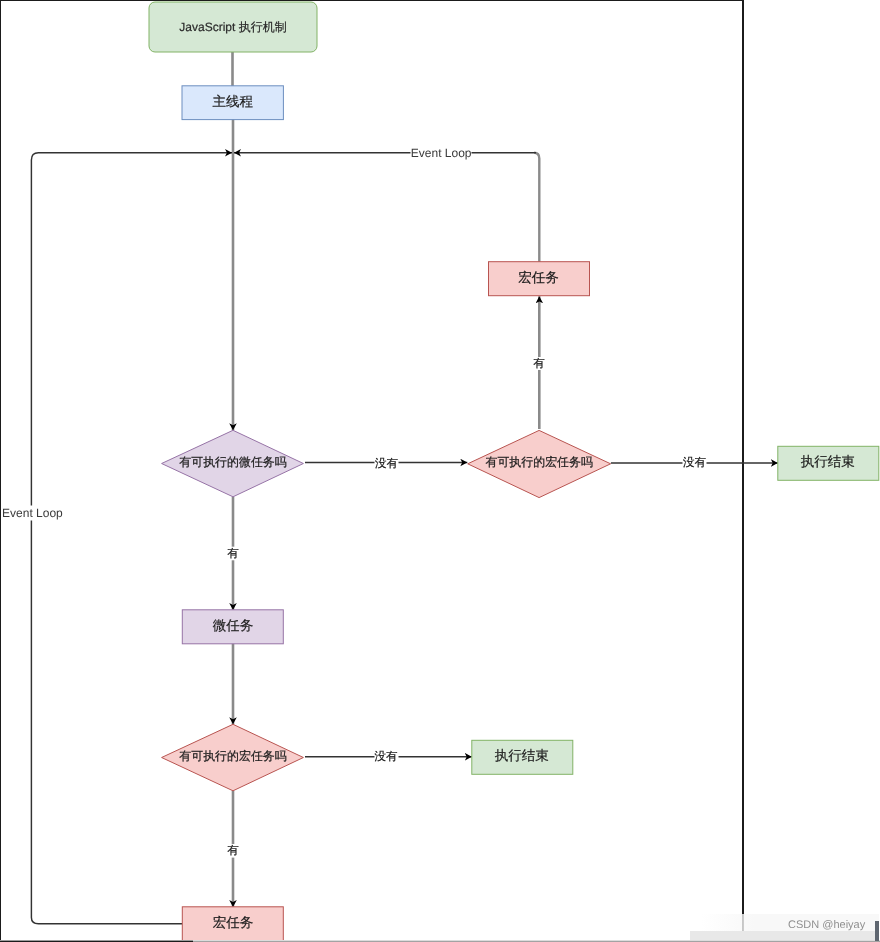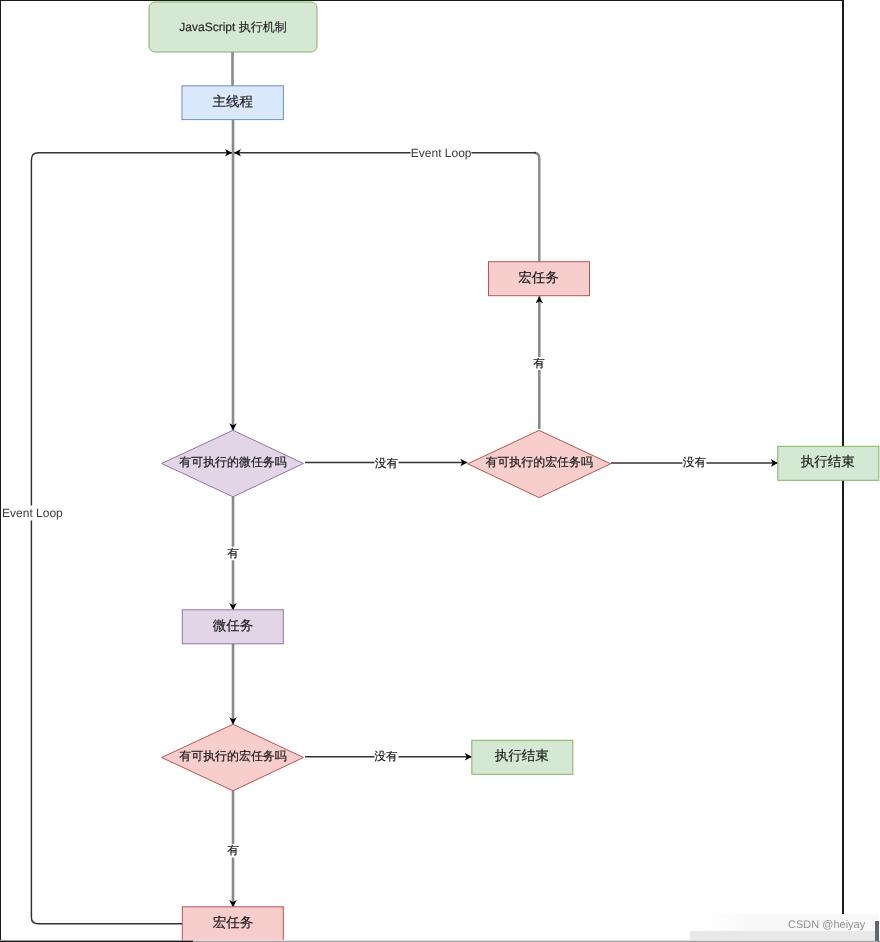--- a/index.html
+++ b/index.html
@@ -1,19 +1,19 @@
 <!DOCTYPE html>
 <html><head>
 <meta charset="utf-8">
 <style>
   html,body{margin:0;padding:0;background:#ffffff;}
   body{width:880px;height:942px;overflow:hidden;
        font-family:"Liberation Sans",sans-serif;
        text-rendering:geometricPrecision;-webkit-font-smoothing:antialiased;}
-  #canvas{position:absolute;left:0;top:0;width:844px;height:942px;box-sizing:border-box;
+  #canvas{position:absolute;left:0;top:0;width:744px;height:942px;box-sizing:border-box;
           border:1px solid #1b1b1b;border-right-width:2px;border-bottom:none;background:#fff;}
   #svg{position:absolute;left:0;top:0;}
   svg text{-webkit-font-smoothing:antialiased;will-change:transform;}
   .nodeText{font-size:13.5px;fill:#1c1c1c;text-anchor:middle;dominant-baseline:middle;paint-order:stroke;stroke:#1c1c1c;stroke-width:0.2;}
   .titleText{font-size:12px;fill:#2b2b2b;text-anchor:middle;dominant-baseline:middle;paint-order:stroke;stroke:#2b2b2b;stroke-width:0.2;}
   .diamondText{font-size:11.95px;fill:#1c1c1c;text-anchor:middle;dominant-baseline:middle;paint-order:stroke;stroke:#1c1c1c;stroke-width:0.22;}
   .edgeText{font-size:11.5px;fill:#1a1a1a;text-anchor:middle;dominant-baseline:middle;paint-order:stroke;stroke:#1a1a1a;stroke-width:0.22;}
   .elText{font-size:12px;fill:#3a3a3a;text-anchor:middle;dominant-baseline:middle;}
   .shape{stroke-width:1;}
   .edge{fill:none;stroke:#333333;stroke-width:1.4;}

